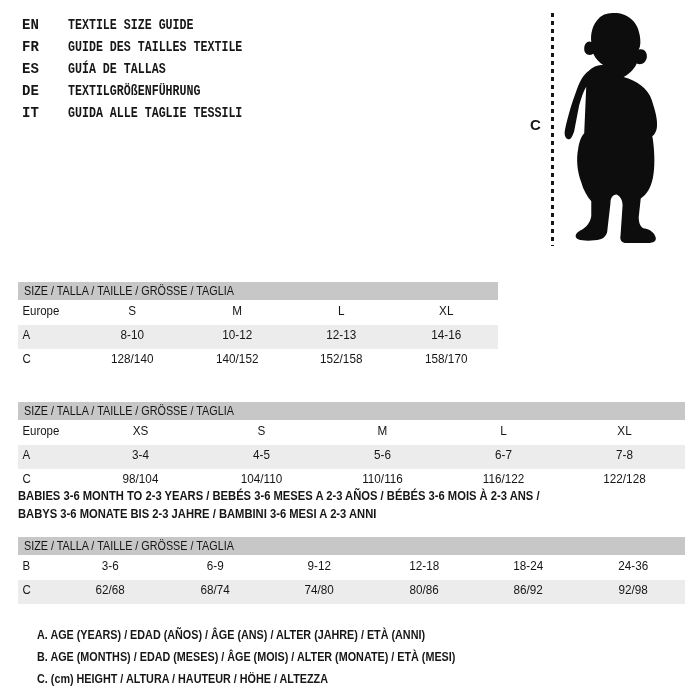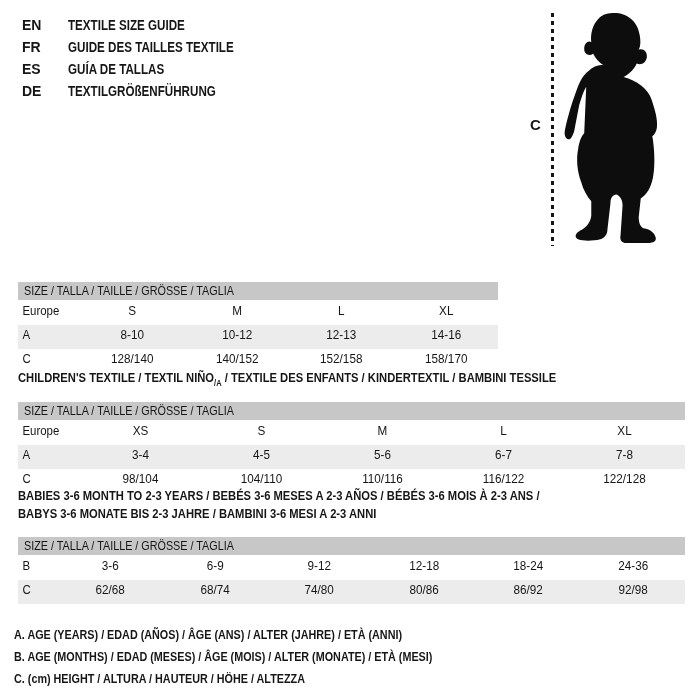--- a/index.html
+++ b/index.html
@@ -3,21 +3,21 @@
 <meta charset="utf-8">
 <style>
   html,body{margin:0;padding:0;background:#fff;}
   body{width:700px;height:700px;font-family:"Liberation Sans",sans-serif;color:#161616;}
   .page{position:relative;width:700px;height:700px;background:#fff;overflow:hidden;}
 
   .cond{display:inline-block;transform:scaleX(.83);transform-origin:0 50%;white-space:nowrap;}
 
   
   .langs{position:absolute;left:22px;top:14px;}
-  .lrow{display:flex;height:22px;line-height:22px;font-size:14px;font-weight:bold;}
+  .lrow{display:flex;height:22px;line-height:22px;font-size:14px;font-weight:bold;font-family:Liberation Mono, monospace;}
   .lcode{width:46px;}
 
   
   .dline{position:absolute;left:551px;top:13px;width:3px;height:233px;
          background:repeating-linear-gradient(to bottom,#161616 0 4px,transparent 4px 8px);}
   .dlabel{position:absolute;left:530px;top:116px;font-size:15px;font-weight:bold;}
   .toddler{position:absolute;left:562px;top:9px;width:106px;height:238px;}
 
   
   .sec-title{position:absolute;left:18px;font-size:13.5px;font-weight:bold;line-height:18px;}
@@ -32,21 +32,21 @@
   .t2{top:402px;width:667px;}
   .t3{top:537px;width:667px;}
   .size-bar{height:18px;line-height:18px;background:#c7c7c7;padding-left:6px;font-weight:normal;margin-bottom:1px;}
   .trow{display:flex;height:24px;line-height:20px;}
   .trow.alt{background:#ececec;}
   .tlabel{width:62px;padding-left:5px;box-sizing:border-box;transform:scaleX(.88);transform-origin:0 50%;white-space:nowrap;}
   .t3 .tlabel{width:40px;}
   .tcell{flex:1;text-align:center;transform:scaleX(.9);white-space:nowrap;}
 
   
-  .legend{position:absolute;left:14px;top:624px;font-size:13px;font-weight:bold;line-height:22px;}
+  .legend{position:absolute;left:37px;top:624px;font-size:13px;font-weight:bold;line-height:22px;}
 </style>
 </head>
 <body>
 
 <div class="page">
 
   <div class="langs">
     <div class="lrow">
       <span class="lcode">EN</span>
       <span class="cond">TEXTILE SIZE GUIDE</span>
@@ -55,20 +55,24 @@
       <span class="lcode">FR</span>
       <span class="cond">GUIDE DES TAILLES TEXTILE</span>
     </div>
     <div class="lrow">
       <span class="lcode">ES</span>
       <span class="cond">GUÍA DE TALLAS</span>
     </div>
     <div class="lrow">
       <span class="lcode">DE</span>
       <span class="cond">TEXTILGRÖßENFÜHRUNG</span>
+    </div>
+    <div class="lrow">
+      <span class="lcode">IT</span>
+      <span class="cond">GUIDA ALLE TAGLIE TESSILI</span>
     </div>
   </div>
 
   <div class="dline"></div>
   <div class="dlabel">C</div>
   <svg class="toddler" viewBox="0 0 105 245" preserveAspectRatio="none" xmlns="http://www.w3.org/2000/svg">
     <path fill="#0d0d0d" d="M52 4 C64 4 75 12 77 27 C78 33 78 38 76 42 C80 40 85 44 84 50 C83 56 78 58 74 56 C71 63 66 67 61 70 C74 74 85 81 89 94 C92 104 95 114 94 122 C93 129 89 133 85 132 C81 131 80 127 81 121 C82 113 80 104 78 99 C83 108 88 120 90 134 C92 149 92 164 90 174 C88 184 84 191 78 195 L76 214 C76 221 78 225 82 226 C88 227 92 231 93 236 C93 240 89 241 83 241 L64 241 C59 241 57 238 58 233 L60 202 C60 197 58 193 54 191 C50 191 48 195 48 200 L45 227 C45 232 42 236 38 237 C30 239 21 239 16 237 C12 235 13 231 18 228 C24 225 28 220 29 213 L29 198 C25 193 21 186 19 178 C15 167 14 154 16 144 C17 137 19 131 22 128 L24 80 C21 85 19 92 17 99 L12 126 C10 132 8 135 6 134 C3 133 2 129 3 124 C6 110 10 96 14 85 C17 75 21 68 26 64 C31 59 37 57 41 58 C37 55 33 51 31 46 C27 49 22 47 22 41 C22 35 26 32 29 34 C28 26 30 16 37 9 C41 5 46 4 52 4 Z"></path>
   </svg>
 
   <div class="stable t1">
@@ -91,23 +95,20 @@
     </div>
     <div class="trow">
       <span class="tlabel">C</span>
       <span class="tcell">128/140</span>
       <span class="tcell">140/152</span>
       <span class="tcell">152/158</span>
       <span class="tcell">158/170</span>
     </div>
   </div>
 
-  <div class="sec-title st2">
-    <span class="cond"><span>CHILDREN'S TEXTILE / TEXTIL NIÑO</span><sub class="subsc">/A</sub><span> / TEXTILE DES ENFANTS / KINDERTEXTIL / BAMBINI TESSILE</span></span>
-  </div>
   <div class="stable t2">
     <div class="size-bar">
       <span class="cond">SIZE / TALLA / TAILLE / GRÖSSE / TAGLIA</span>
     </div>
     <div class="trow">
       <span class="tlabel">Europe</span>
       <span class="tcell">XS</span>
       <span class="tcell">S</span>
       <span class="tcell">M</span>
       <span class="tcell">L</span>

